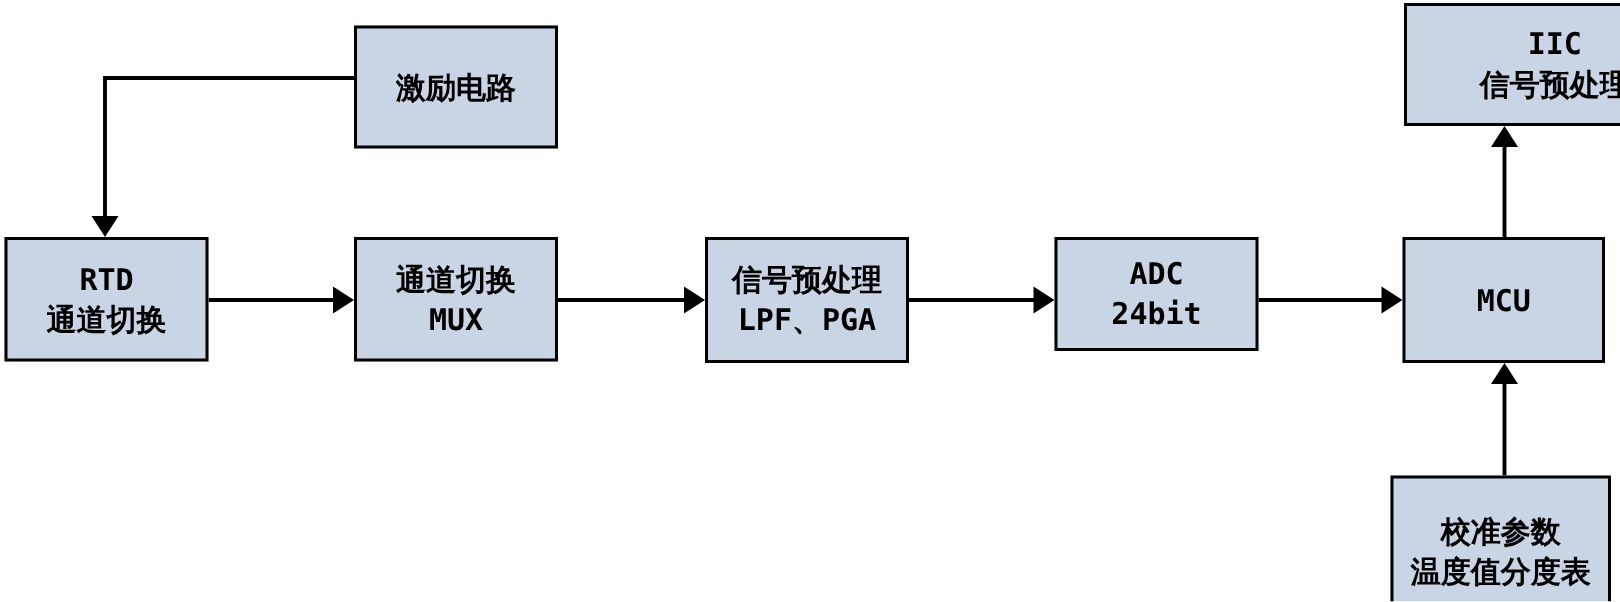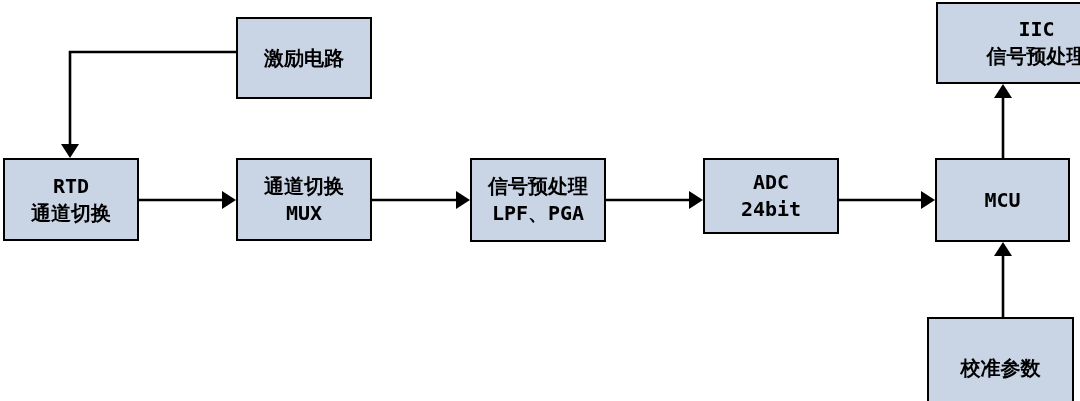--- a/index.html
+++ b/index.html
@@ -130,15 +130,16 @@
     <div></div>
   </div>
 
   <div class="node" id="node-iic">
     <div>IIC</div>
     <div>信号预处理</div>
   </div>
 
   <div class="node" id="node-calibration">
     <div>校准参数</div>
+    <div>温度值分度表</div>
   </div>
 
 </div>
 
 </body></html>

